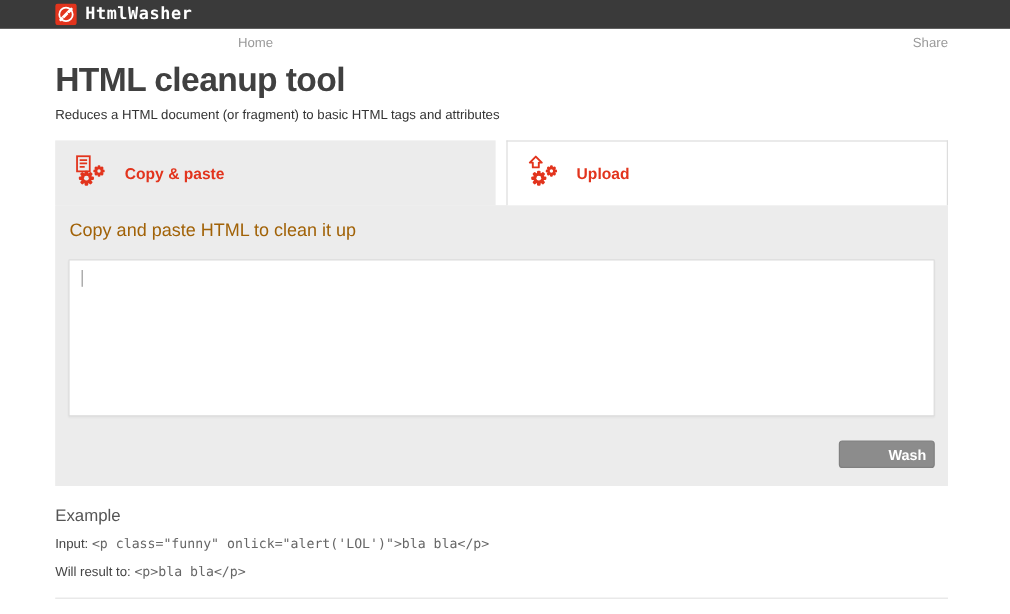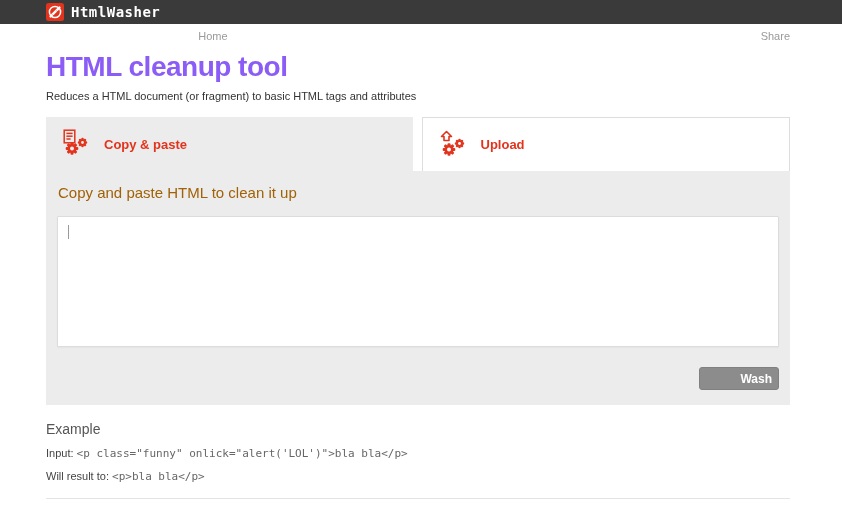--- a/index.html
+++ b/index.html
@@ -25,21 +25,21 @@
     font-weight: bold; font-size: 14px; margin-left: 7px; letter-spacing: .5px;
   }
   .nav-link { color: #9a9a9a; font-size: 11px; cursor: pointer; text-decoration: none; margin-top: 47px; }
   .nav-home { margin-left: 38px; }
   .nav-share { margin-left: auto; }
 
   
   .container { padding: 0 52px 0 46px; }
 
   .page-title {
-    color: #8b5cf6; font-size: 28px; font-weight: bold;
+    color: #404040; font-size: 28px; font-weight: bold;
     margin: 27px 0 7px; letter-spacing: -0.5px;
   }
   .page-subtitle { font-size: 11px; color: #333; margin: 0 0 15px; }
 
   
   .tabs { display: flex; gap: 9px; }
   .tab {
     flex: 1; height: 54px;
     display: flex; align-items: center;
     padding-left: 17px; cursor: pointer;

